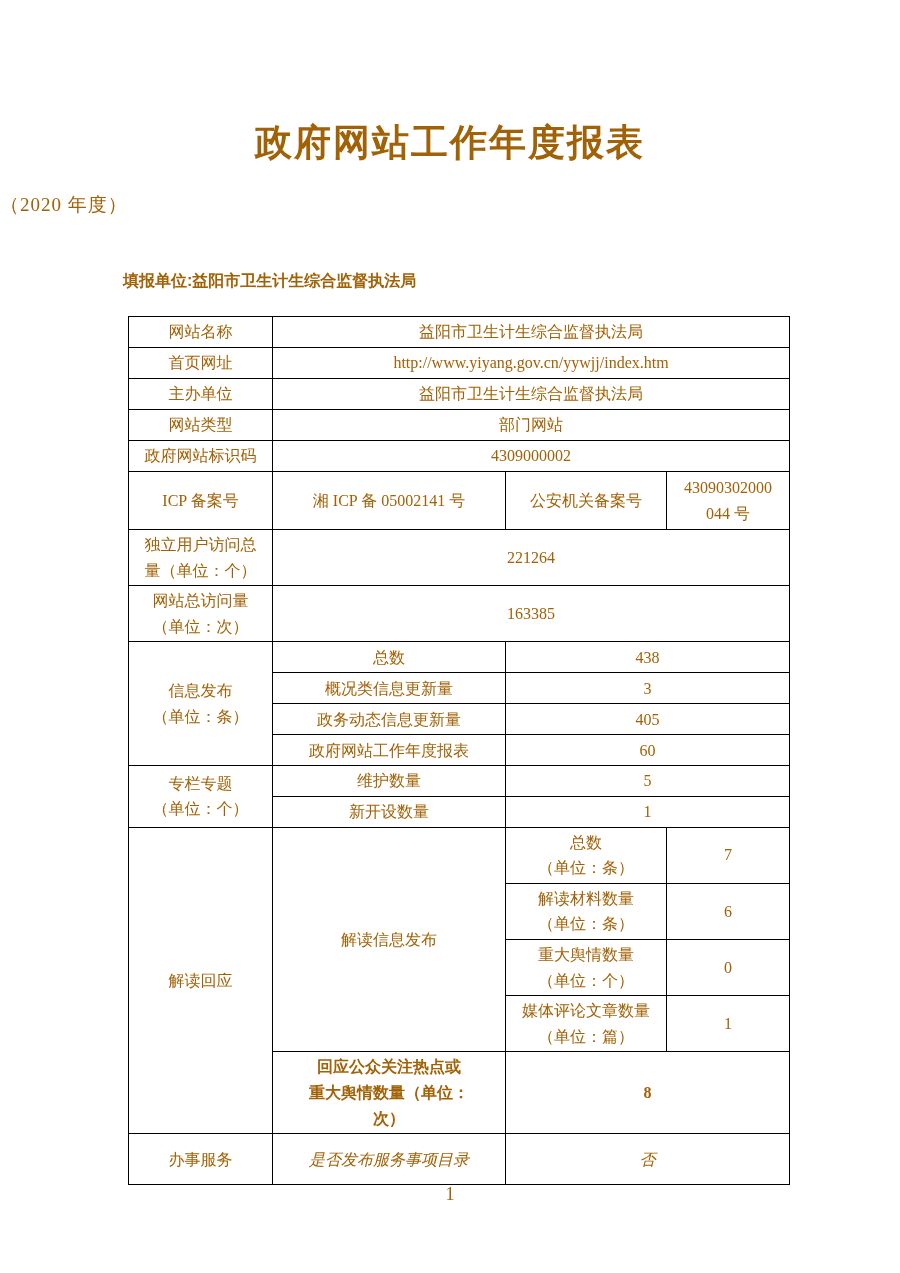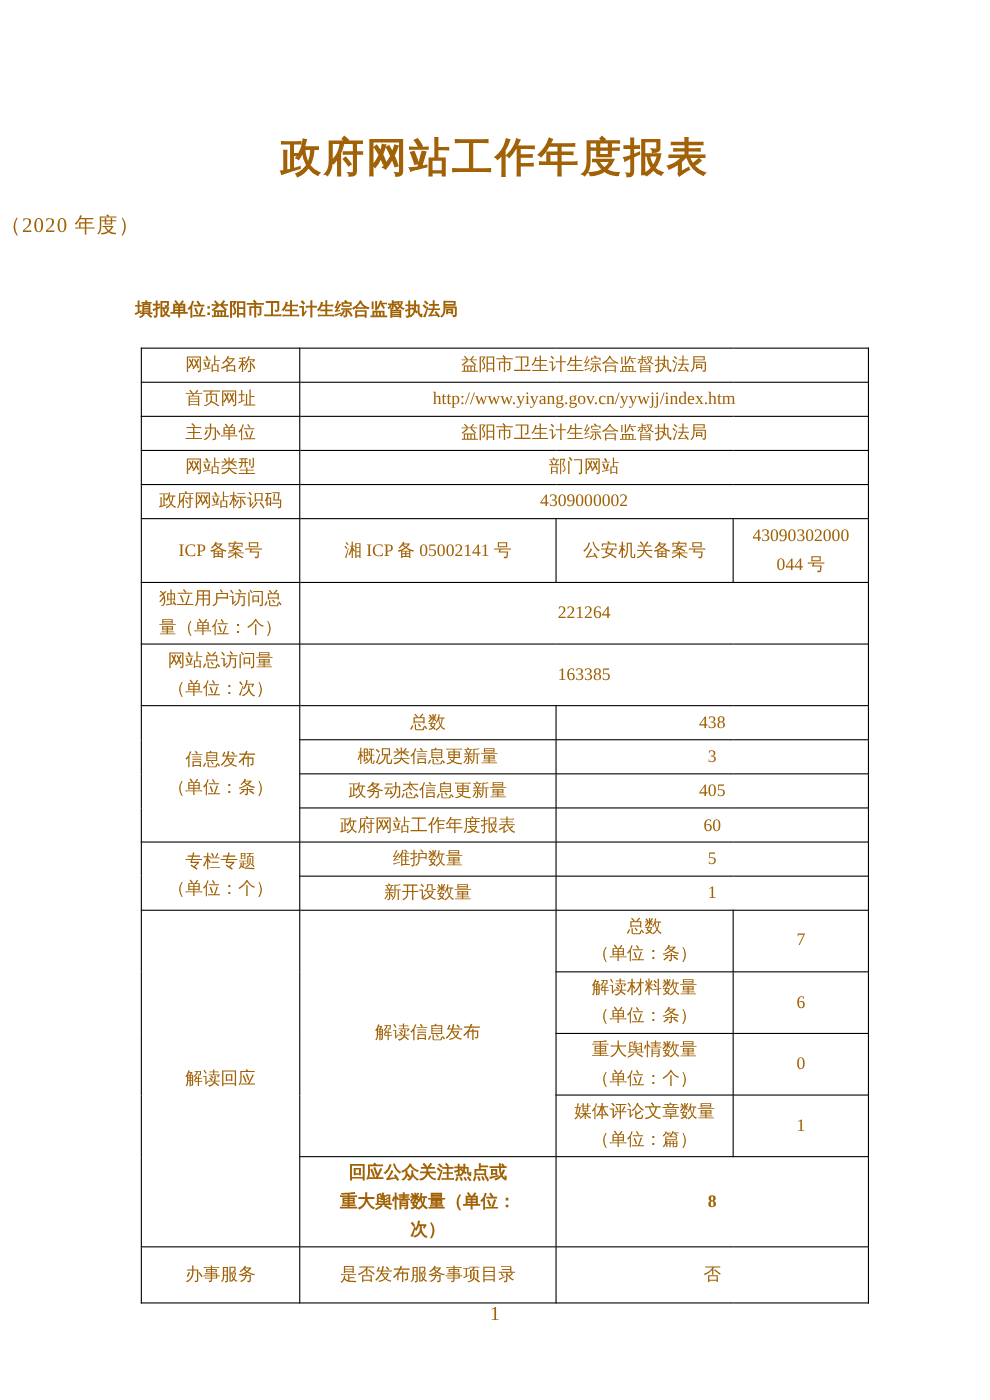--- a/index.html
+++ b/index.html
@@ -68,20 +68,21 @@
   tr.h52 { height: 52px; }
   tr.h82 { height: 82px; font-weight: bold; }
   tr.h51 { height: 51px; }
   td.valign-bottom {
     vertical-align: bottom;
     padding-bottom: 5px;
   }
   td.valign-top {
     vertical-align: top;
     padding-top: 4px;
+    font-style: italic;
   }
   .page-number {
     position: absolute;
     top: 1184px;
     left: 0;
     width: 100%;
     text-align: center;
     font-size: 18px;
   }
 </style>

